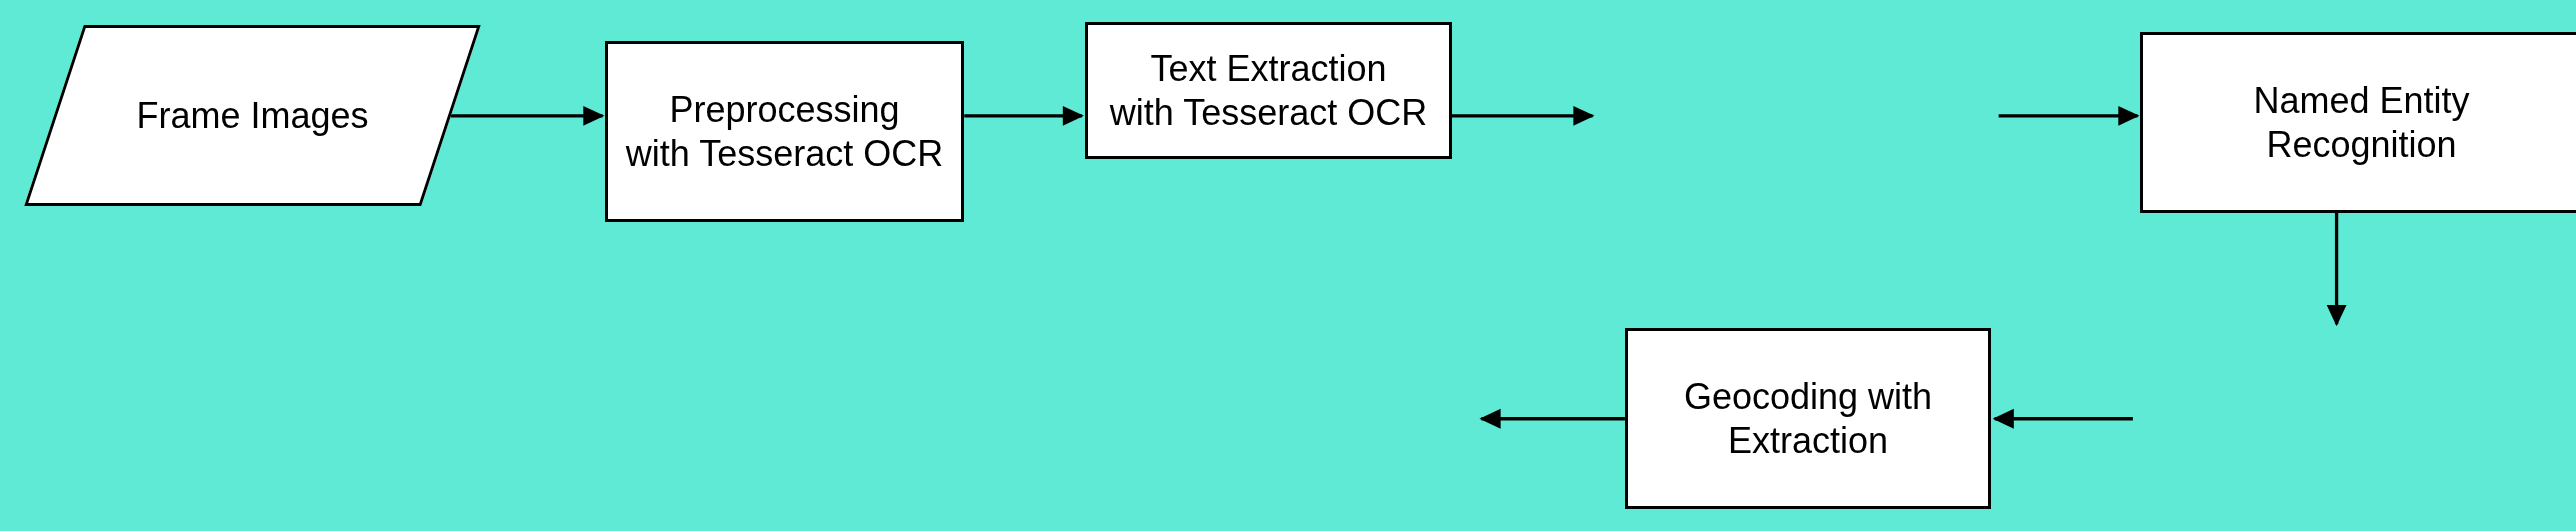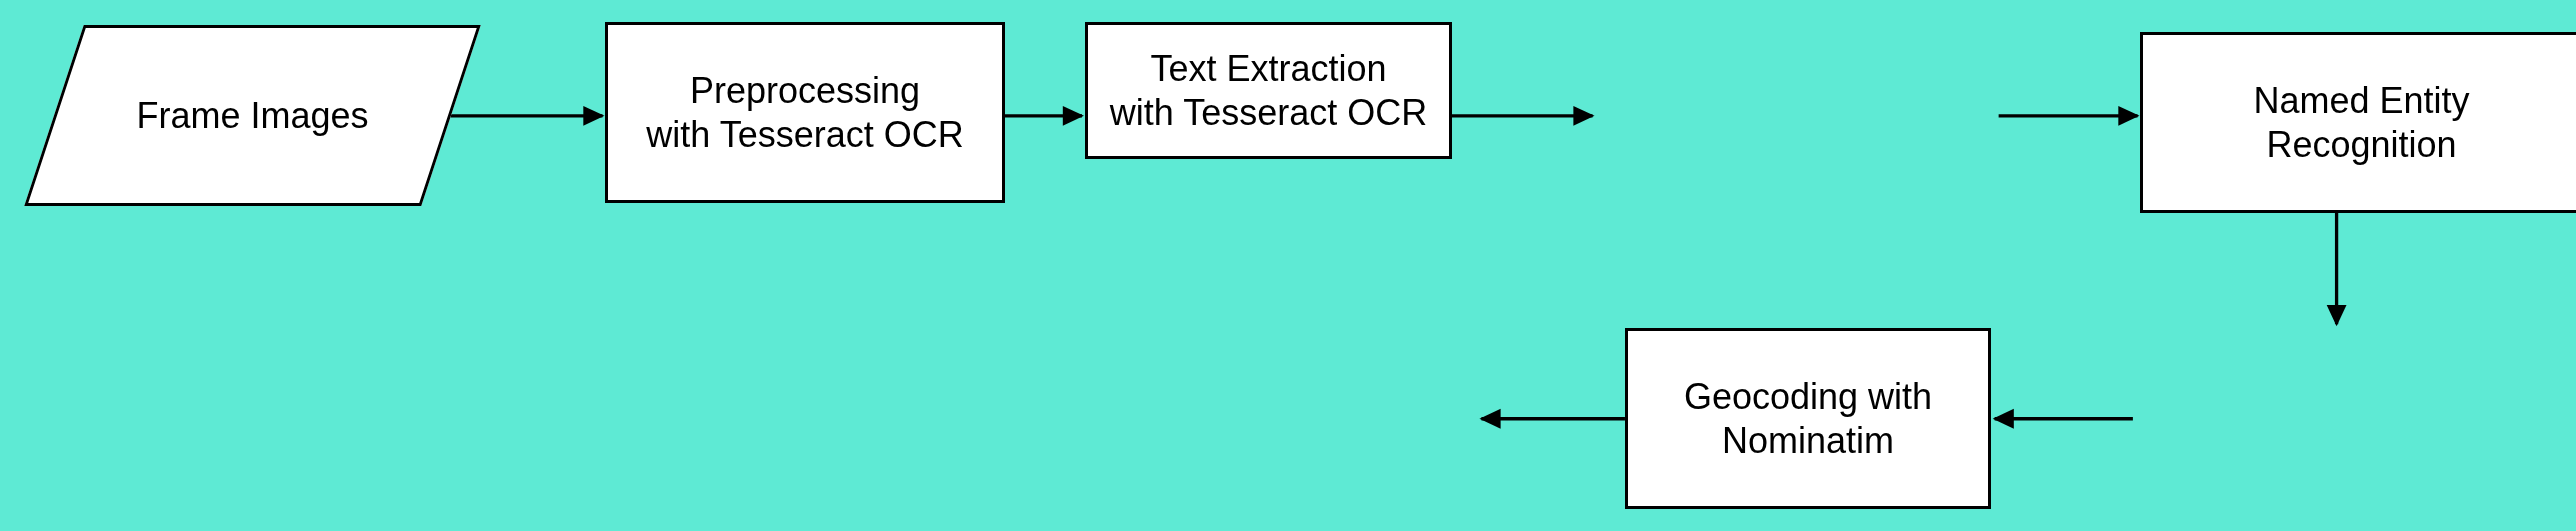--- a/index.html
+++ b/index.html
@@ -58,21 +58,21 @@
     <line class="edge" x1="3533" y1="315" x2="3533" y2="490" marker-end="url(#arrowhead)"></line>
     <line class="edge" x1="3225" y1="633" x2="3016" y2="633" marker-end="url(#arrowhead)"></line>
     <line class="edge" x1="2457" y1="633" x2="2240" y2="633" marker-end="url(#arrowhead)"></line>
   </svg>
 
   <div class="node parallelogram" style="left:54px; top:25px; width:397px; height:181px;">
     <div class="shape"></div>
     <div class="label">Frame Images</div>
   </div>
 
-  <div class="node rectangle" style="left:605px; top:22px; width:400px; height:181px;">
+  <div class="node rectangle" style="left:605px; top:41px; width:359px; height:181px;">
     <div class="shape"></div>
     <div class="label">Preprocessing
 with Tesseract OCR</div>
   </div>
 
   <div class="node rectangle" style="left:1085px; top:22px; width:367px; height:137px;">
     <div class="shape"></div>
     <div class="label">Text Extraction
 with Tesseract OCR</div>
   </div>
@@ -81,18 +81,18 @@
   <div class="node rectangle" style="left:2140px; top:32px; width:407px; height:181px;padding-left:36px;">
     <div class="shape"></div>
     <div class="label">Named Entity
 Recognition</div>
   </div>
 
 
   <div class="node rectangle" style="left:1625px; top:328px; width:366px; height:181px;">
     <div class="shape"></div>
     <div class="label">Geocoding with
-Nominatim</div>
+Extraction</div>
   </div>
 
 
 </div>
 
 
 </body></html>

